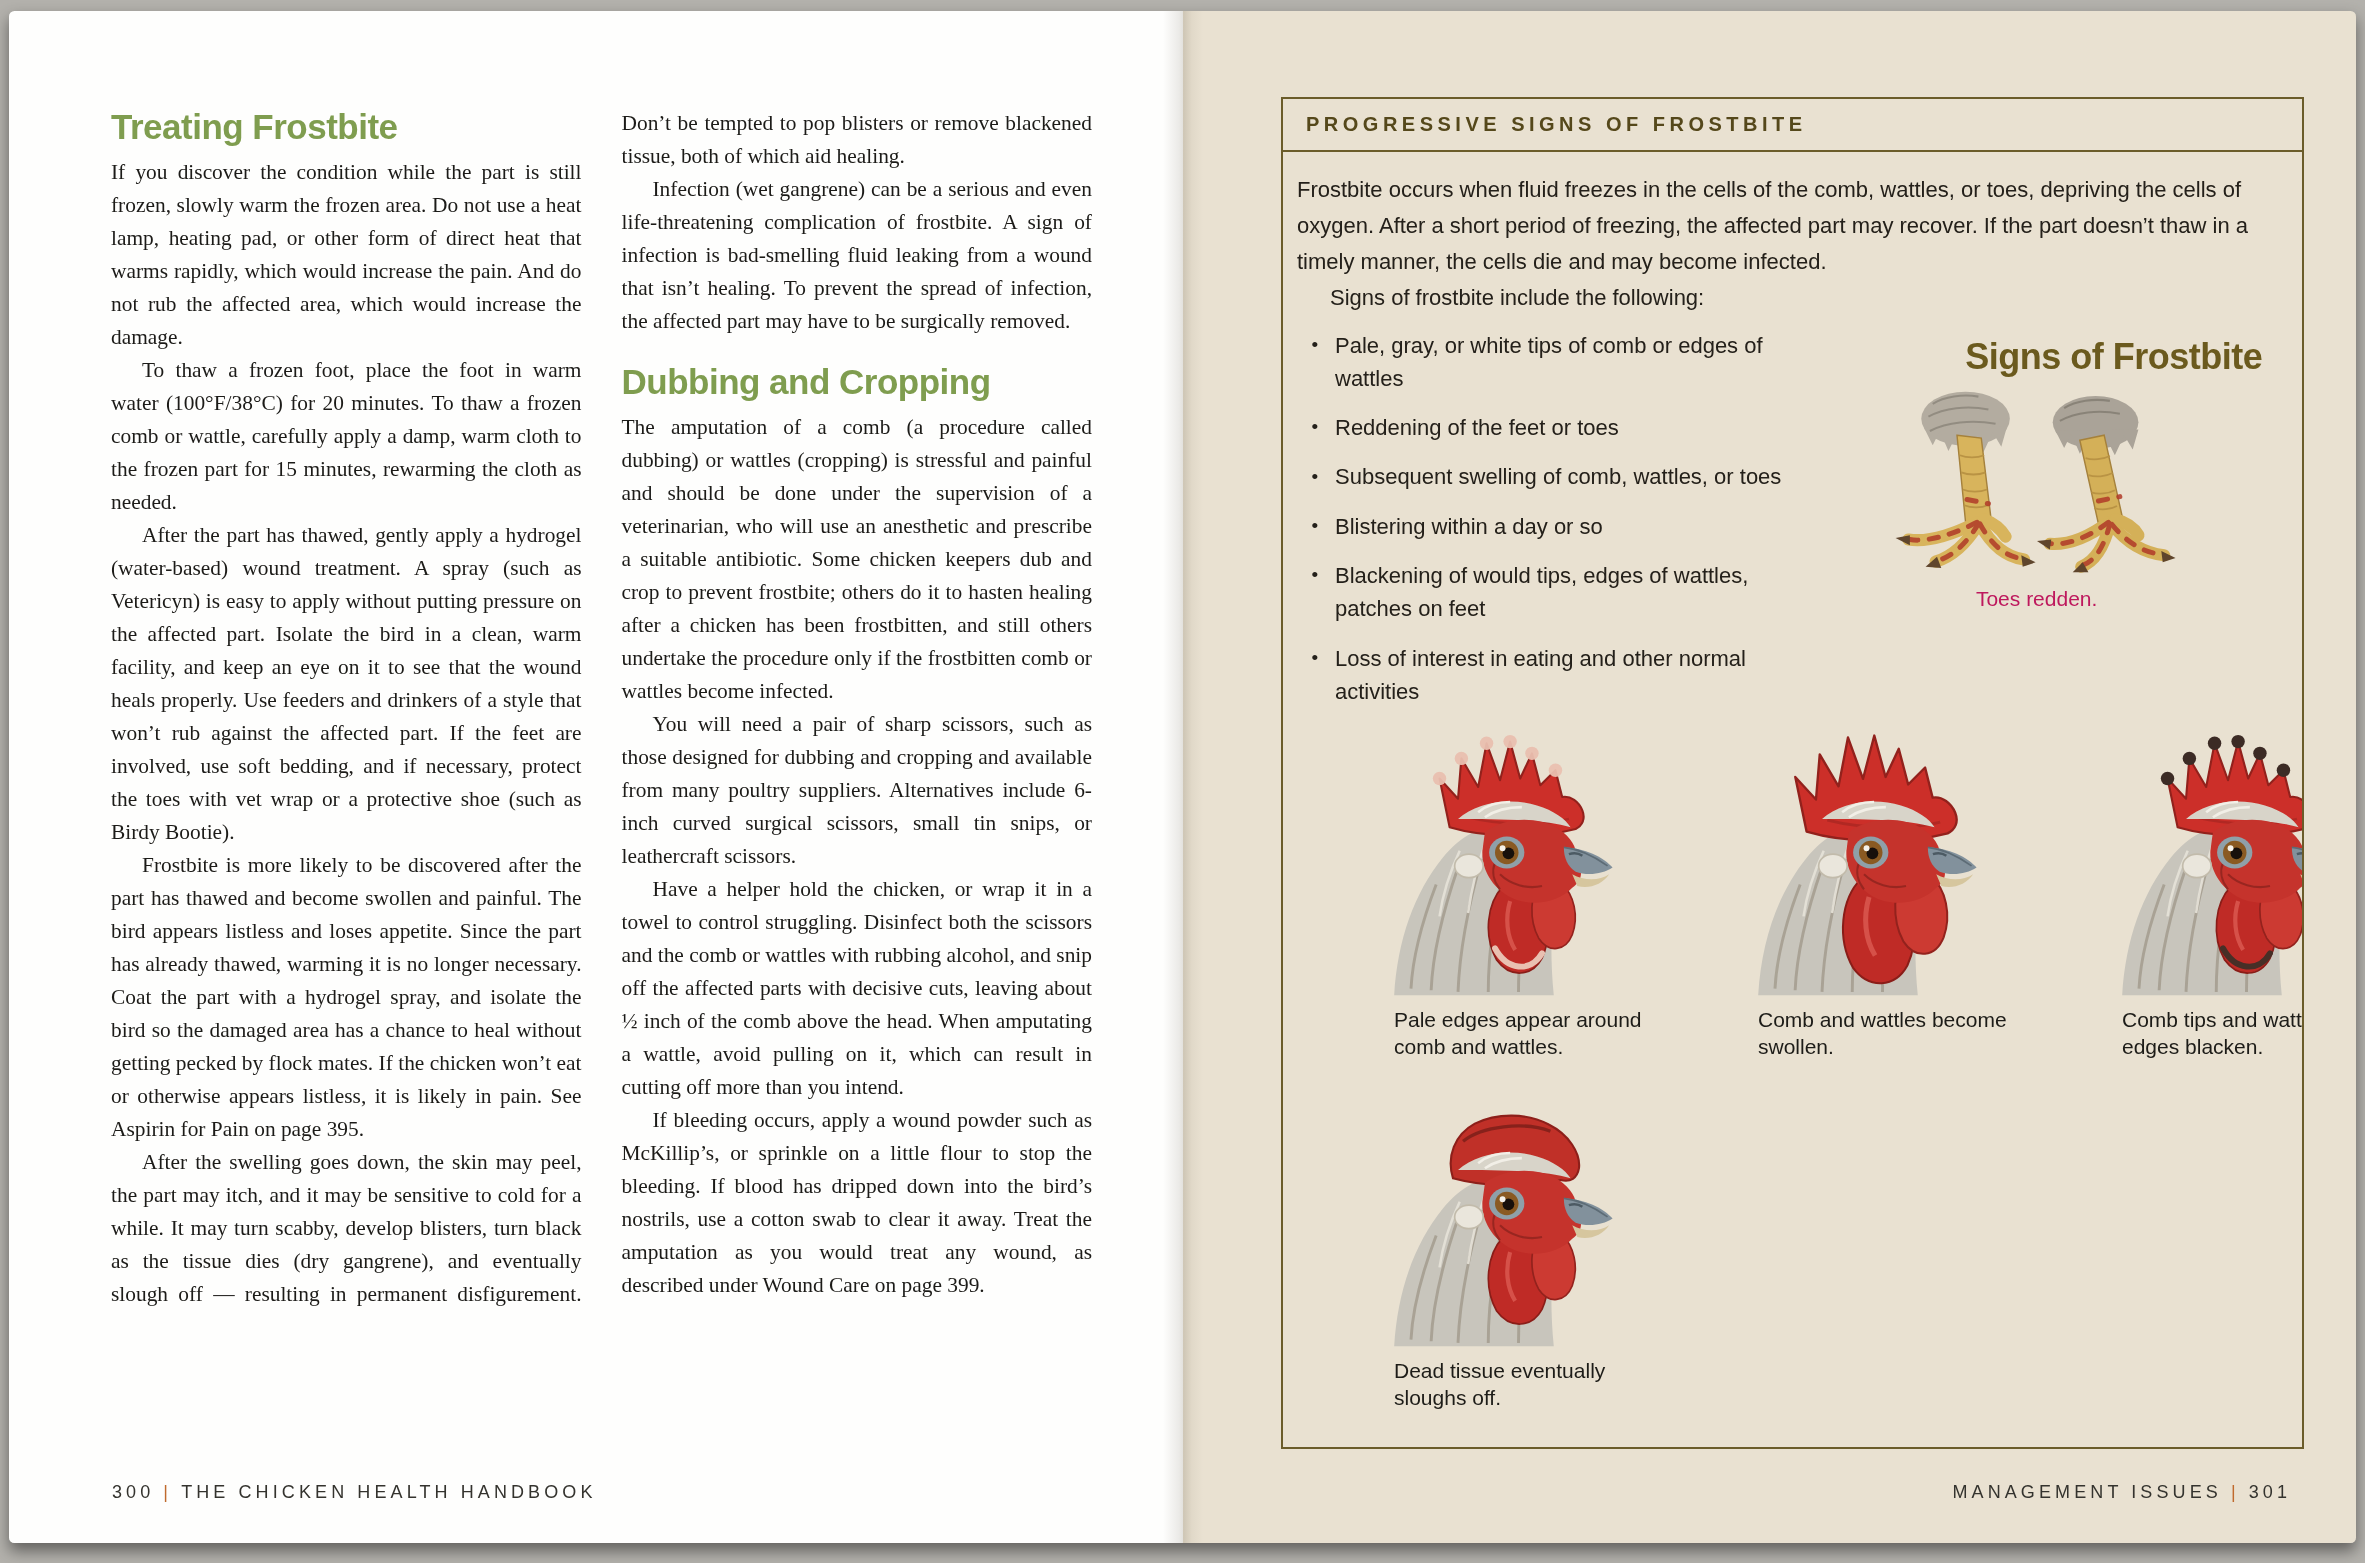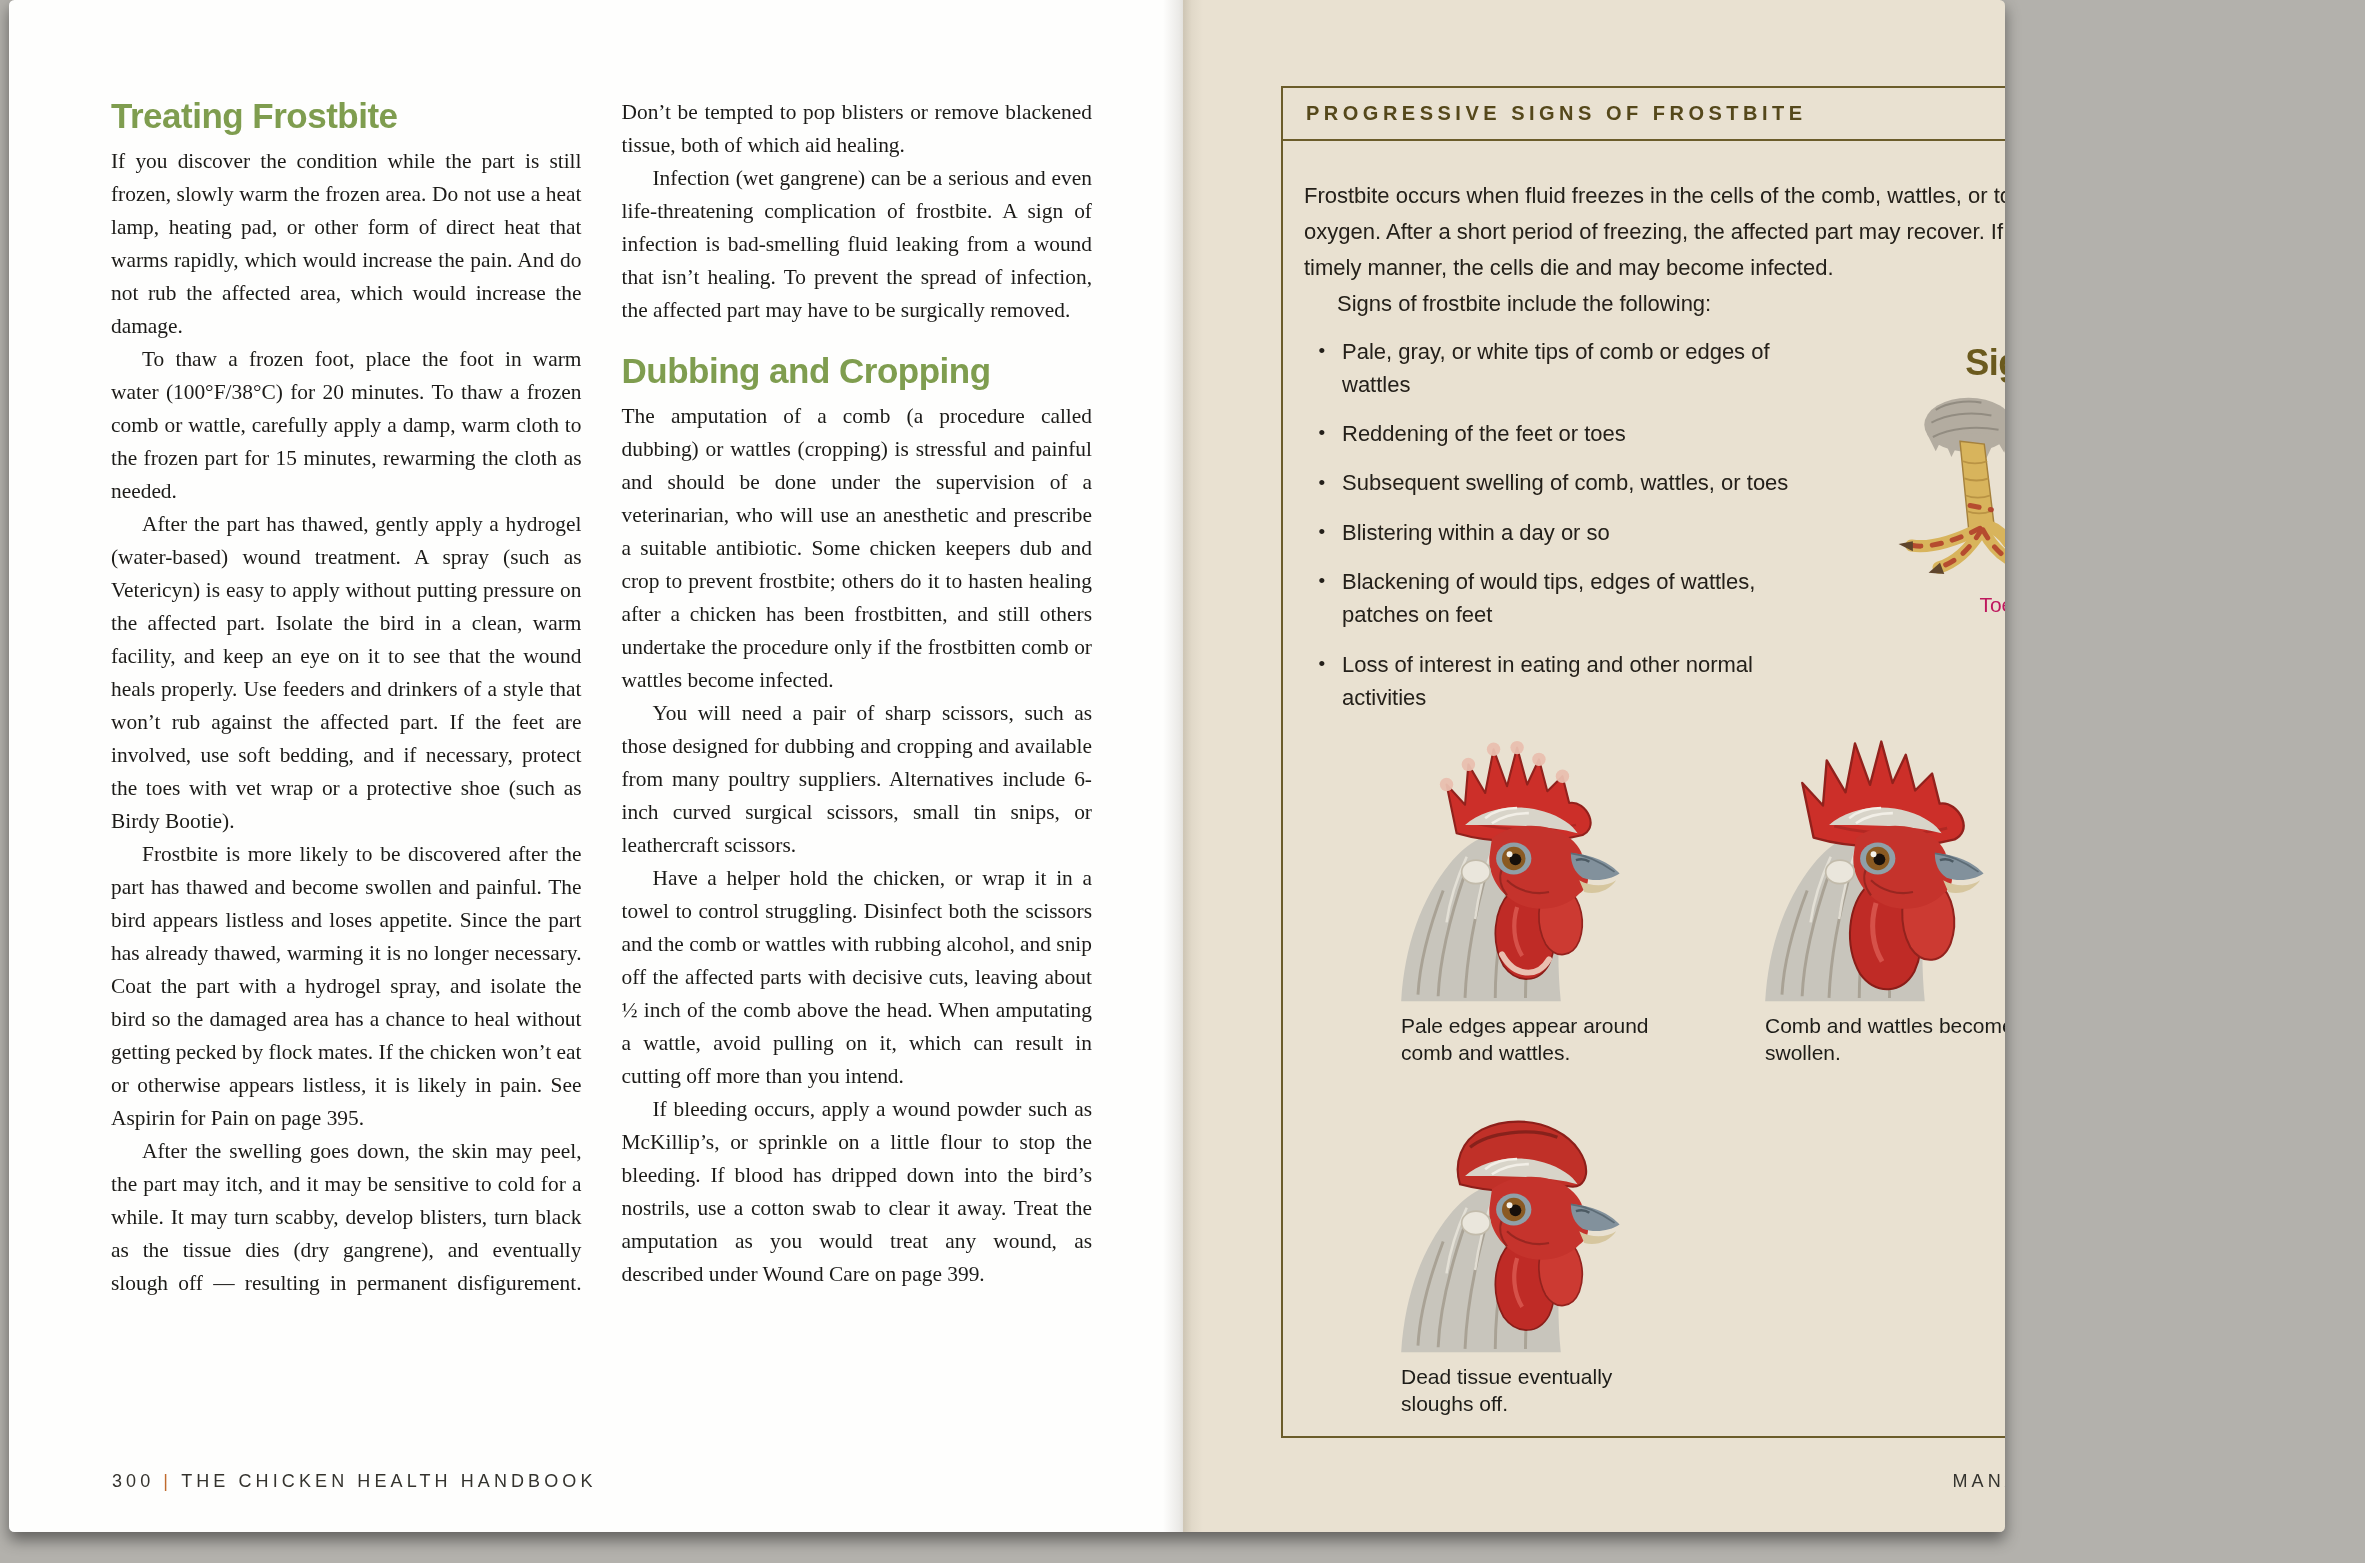--- a/index.html
+++ b/index.html
@@ -1,17 +1,17 @@
 <!DOCTYPE html>
 <html style="font-size:14.6px"><head>
 <meta charset="utf-8">
 <style>
   html,body{margin:0;padding:0;width:2366px;height:1563px;background:#b3b1ac;
     font-family:"Liberation Sans",sans-serif;-webkit-font-smoothing:antialiased;}
-  .spread{position:absolute;top:0;left:9px;width:1996px;height:1532px;border-radius:5.5px;
+  .spread{position:absolute;top:11px;left:9px;width:2347px;height:1532px;border-radius:5.5px;
     overflow:hidden;box-shadow:0 7.3px 14.6px rgba(0,0,0,.45);}
   .page{position:absolute;top:0;height:100%;}
   .page-left{left:0;width:1174px;background:#fefefd;}
   .page-right{left:1174px;width:1174px;background:#e9e1d1;}
   .gutter{position:absolute;left:1154px;top:0;width:40px;height:100%;pointer-events:none;
     background:linear-gradient(to right,rgba(0,0,0,0) 0%,rgba(70,60,40,.10) 40%,rgba(70,60,40,.16) 52%,rgba(70,60,40,.05) 72%,rgba(0,0,0,0) 100%);}
 
   
   .textflow{position:absolute;left:102px;top:96px;width:981px;height:1359px;
     column-count:2;column-gap:40px;overflow:hidden;text-align:justify;
@@ -26,21 +26,21 @@
   .pfoot{position:absolute;bottom:40px;font-size:18px;letter-spacing:4.1px;color:#34332e;white-space:nowrap;}
   .pfoot .pipe{color:#c06a2d;padding:0 9px;}
   .pfoot-left{left:103px;}
   .pfoot-right{right:66px;}
 
   
   .sbox{position:absolute;left:98px;top:86px;width:1023px;height:1352px;border:2.7px solid #6b5c2a;
     box-sizing:border-box;overflow:hidden;}
   .sbox-header{height:51px;border-bottom:2.7px solid #6b5c2a;display:flex;align-items:center;padding:0 23px;}
   .sbox-title{font-size:20px;letter-spacing:4.5px;color:#55481b;font-weight:700;}
-  .sbox-body{padding:20px 27px 0 21px;color:#24201a;margin-top:17px;}
+  .sbox-body{padding:20px 27px 0 14px;color:#24201a;}
   .intro{font-size:22px;line-height:36px;margin:0;}
   .lead{font-size:22px;line-height:36px;margin:0;text-indent:33px;}
   .cols{display:flex;margin-top:12.7px;}
   .bullets{width:514px;}
   .bullet-item{position:relative;padding-left:38px;font-size:22px;line-height:33px;margin-bottom:16.4px;}
   .dot{position:absolute;left:14.6px;top:-0.9px;font-size:19px;}
   .figcol{flex:1;text-align:center;padding-right:12.7px;}
   .figure-title{font-size:36px;font-weight:700;color:#6b5a1e;letter-spacing:-0.5px;margin:7.3px 0 5.5px;text-align:right;}
   .feet-caption{font-size:21px;margin-top:7.3px;color:#be185d;}
   .grid{display:grid;grid-template-columns:1fr 1fr 1fr;column-gap:73px;row-gap:20px;

